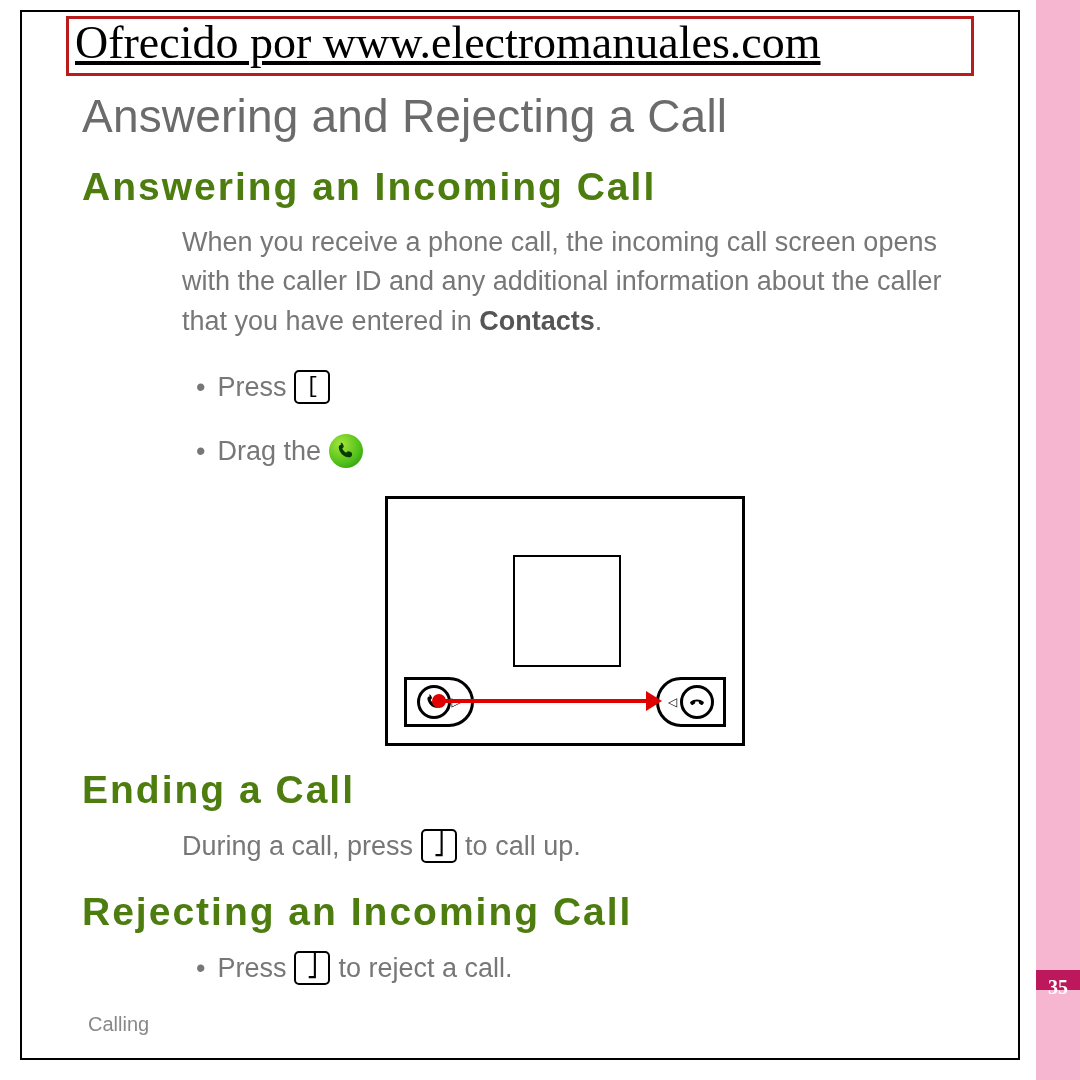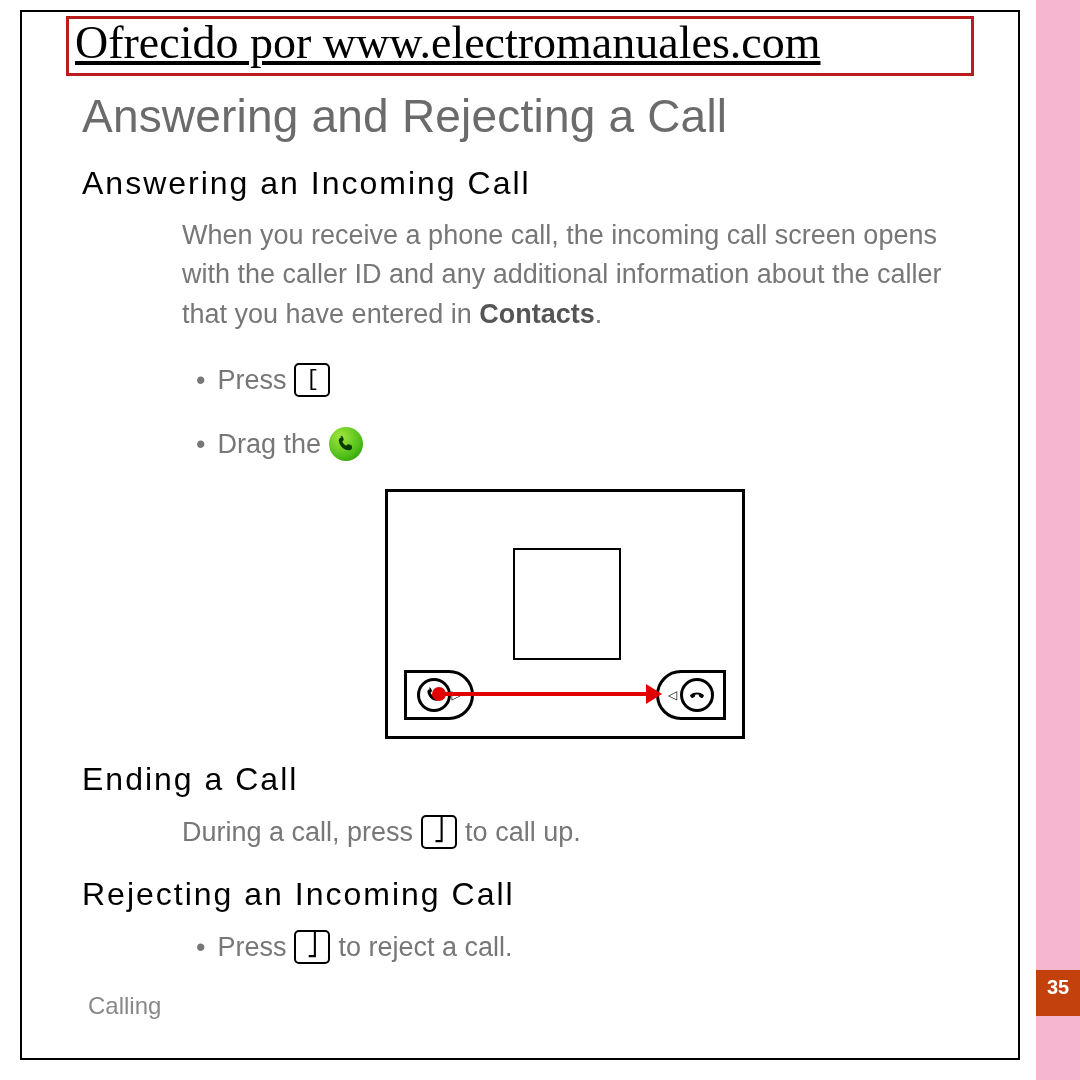--- a/index.html
+++ b/index.html
@@ -21,27 +21,28 @@
     right: 0;
     width: 44px;
     height: 1080px;
     background: #f6b6d0;
   }
   .page-badge {
     position: absolute;
     right: 0;
     top: 970px;
     width: 44px;
-    height: 46px;
-    background: #c2410c;
+    height: 20px;
+    background: #be185d;
     color: #fff;
     font-size: 20px;
     font-weight: bold;
     text-align: center;
     line-height: 34px;
+    font-family: Liberation Serif, serif;
   }
 
   .page {
     position: absolute;
     left: 20px;
     top: 10px;
     width: 1000px;
     height: 1050px;
     border: 2px solid #000;
     box-sizing: border-box;
@@ -65,23 +66,23 @@
   }
 
   h1.section-title {
     font-weight: normal;
     color: #6b6b6b;
     font-size: 46px;
     margin: 8px 0 18px 0;
     letter-spacing: 0.2px;
   }
   h2.subsection {
-    font-weight: normal;
-    color: #000000;
-    font-size: 32px;
+    font-weight: bold;
+    color: #4d7c0f;
+    font-size: 39px;
     margin: 22px 0 14px 0;
     letter-spacing: 2px;
   }
 
   .body-block {
     margin-left: 100px;
     margin-right: 10px;
   }
   p.para {
     color: #777;
@@ -211,21 +212,21 @@
   .arrow-start-dot {
     position: absolute;
     left: 44px; top: 195px;
     width: 14px; height: 14px;
     background: #e00000;
     border-radius: 50%;
   }
 
   .footer-word {
     color: #888;
-    font-size: 24px;
+    font-size: 20px;
     margin: 4px 0 0 6px;
   }
 </style>
 </head>
 <body>
 
 <div class="right-strip"></div>
 <div class="page-badge">35</div>
 
 <div class="page">

